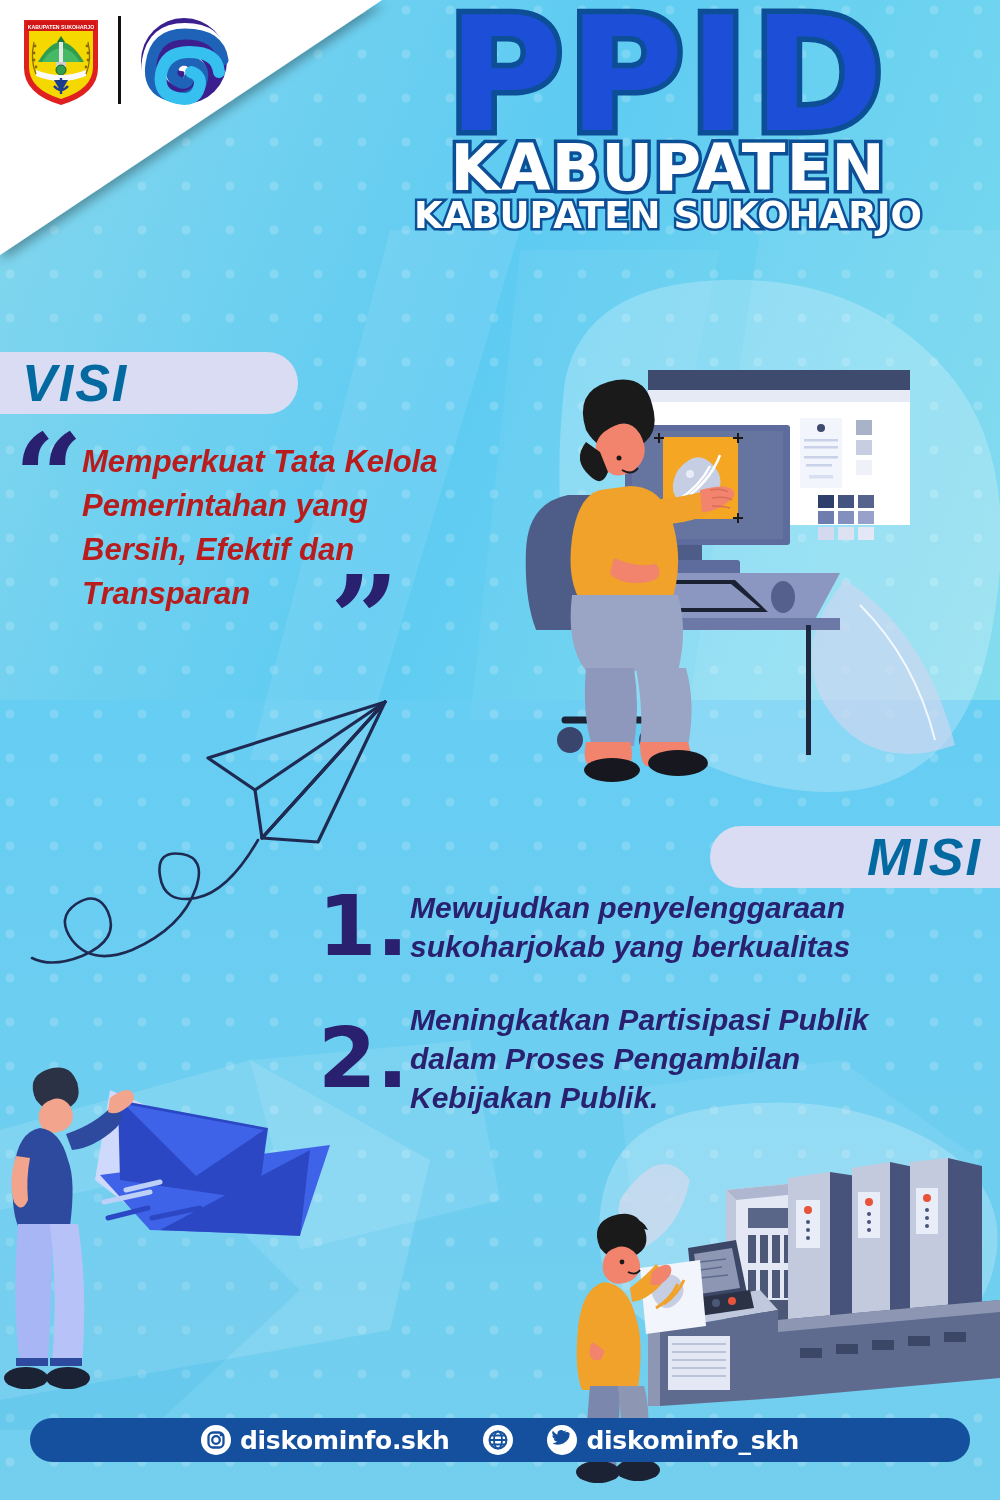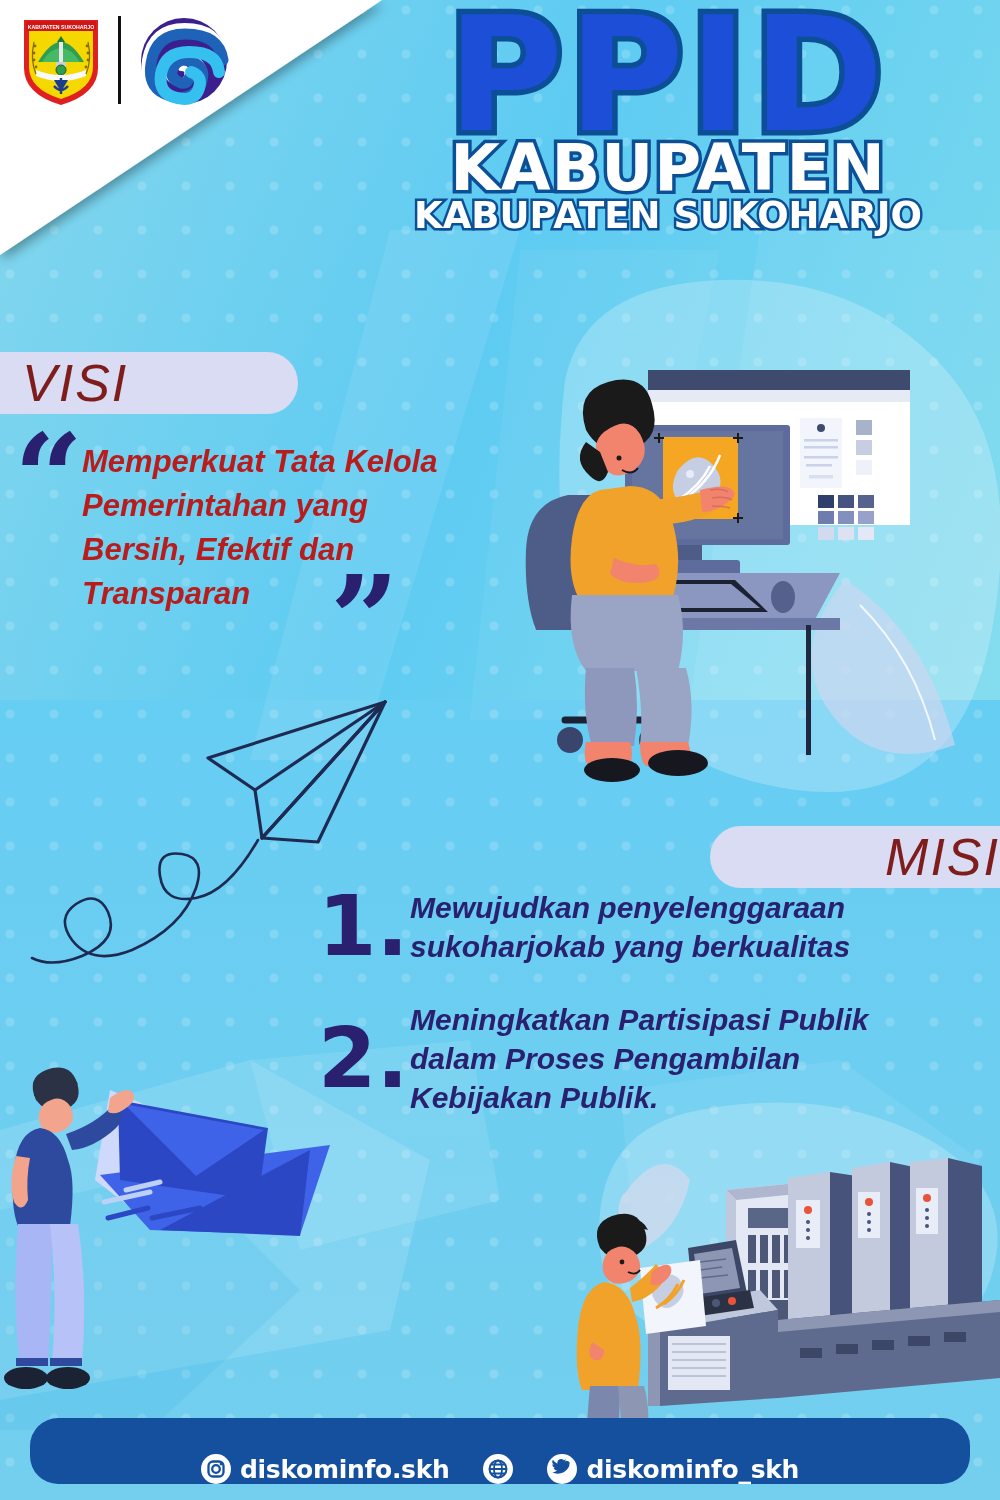--- a/index.html
+++ b/index.html
@@ -43,27 +43,27 @@
     paint-order:stroke fill;
     font-family:"DejaVu Sans", sans-serif;
   }
 
   
   .badge {
     position:absolute; background:#d9dcf2; display:flex; align-items:center;
     z-index:4;
   }
   .badge span {
-    font-size:52px; font-style:italic; font-weight:normal;
-    color:#7f1d1d; letter-spacing:2px;
+    font-size:52px; font-style:italic; font-weight:bold;
+    color:#0369a1; letter-spacing:2px;
   }
   #visi-badge { left:0; top:352px; width:298px; height:62px;
     border-radius:0 34px 34px 0; padding-left:22px; }
   #misi-badge { right:0; top:826px; width:290px; height:62px;
-    border-radius:34px 0 0 34px; justify-content:flex-end; }
+    border-radius:34px 0 0 34px; justify-content:flex-end; padding-right:18px; }
 
   
   #visi-body { position:absolute; left:82px; top:440px; width:450px; z-index:4; }
   #visi-text {
     font-size:31px; font-style:italic; font-weight:bold; line-height:1.42;
     color:#b91c1c; white-space:pre-line;
   }
   .qmark { position:absolute; font-family:"DejaVu Serif", serif; color:#2a2070; z-index:4; font-weight:bold; }
   #q-open  { left:14px;  top:418px; font-size:120px; line-height:1; }
   #q-close { left:330px; top:560px; font-size:120px; line-height:1; }
@@ -75,23 +75,23 @@
     font-size:84px; font-weight:bold; color:#2a2070; line-height:0.9;
     min-width:92px; flex:0 0 92px; font-family:"DejaVu Sans", sans-serif;
   }
   .misi-txt {
     font-size:30px; font-style:italic; font-weight:bold; line-height:1.3;
     color:#2a2070; white-space:pre-line;
   }
 
   
   #footer {
-    position:absolute; left:30px; top:1418px; width:940px; height:66px;
+    position:absolute; left:30px; top:1418px; width:940px; height:44px;
     background:#15509e; border-radius:28px; z-index:6;
-    display:flex; align-items:flex-end; justify-content:center; gap:34px;
+    display:flex; align-items:center; justify-content:center; gap:34px;
   }
   .f-item { display:flex; align-items:center; gap:9px; }
   .f-item span {
     font-size:25px; font-weight:bold; color:#ffffff; letter-spacing:-0.3px;
     font-family:"DejaVu Sans", sans-serif;
   }
   .f-icon { width:30px; height:30px; flex:0 0 30px; }
 </style>
 </head>
 <body>

